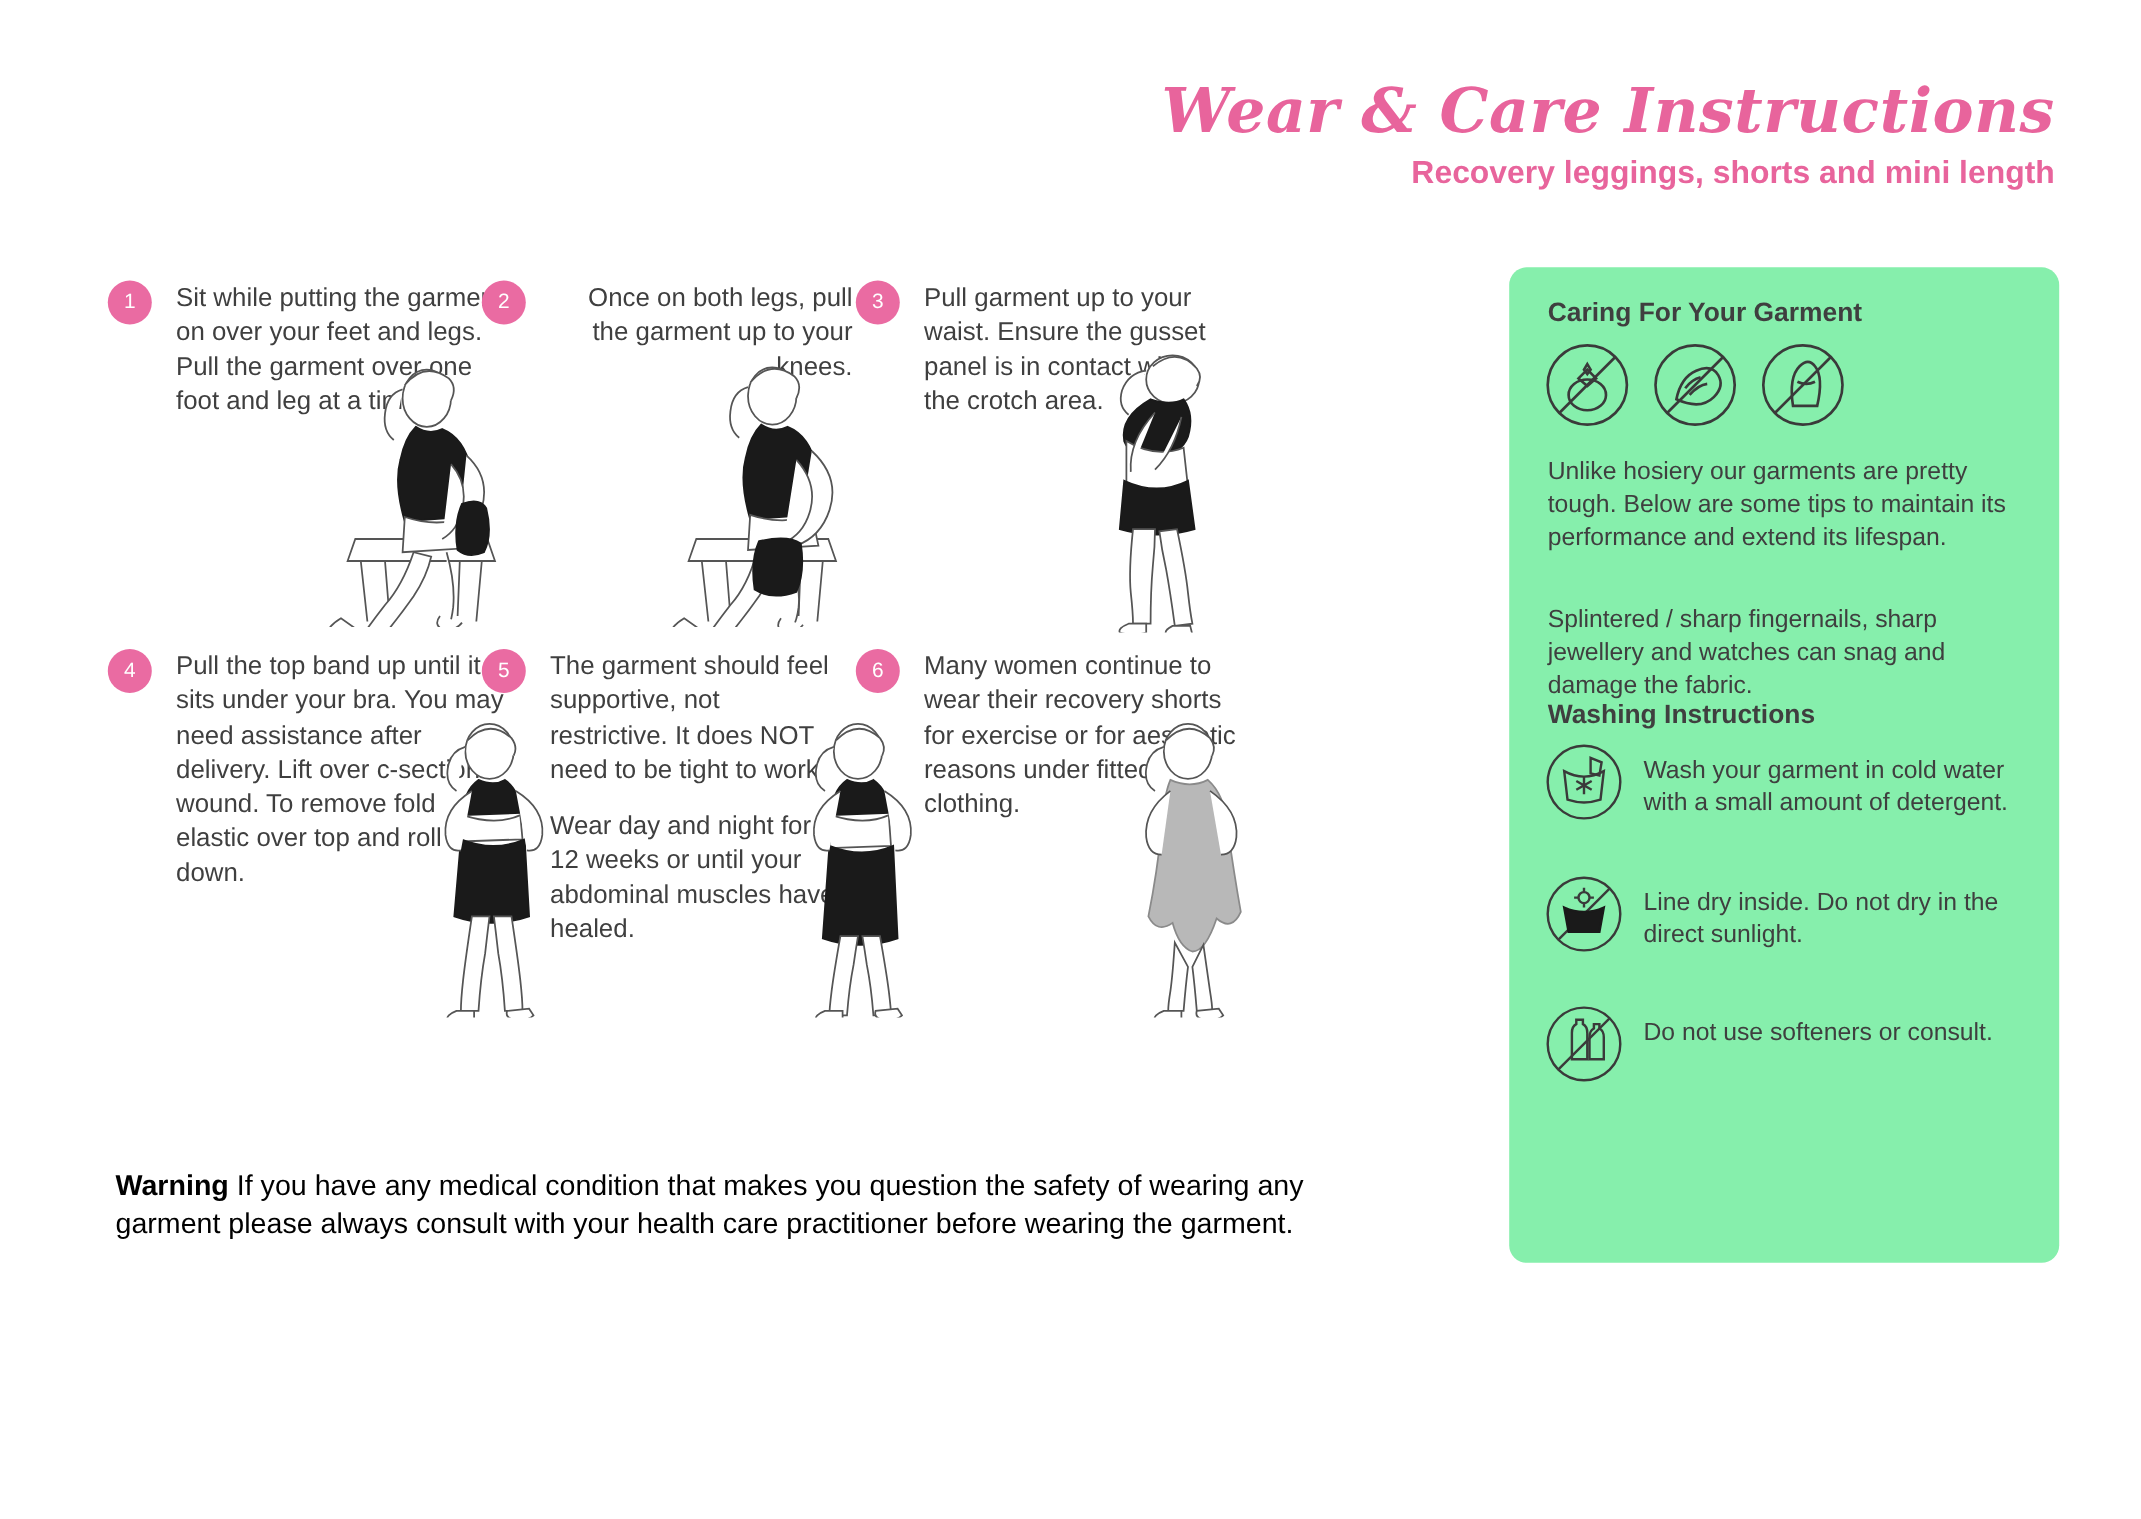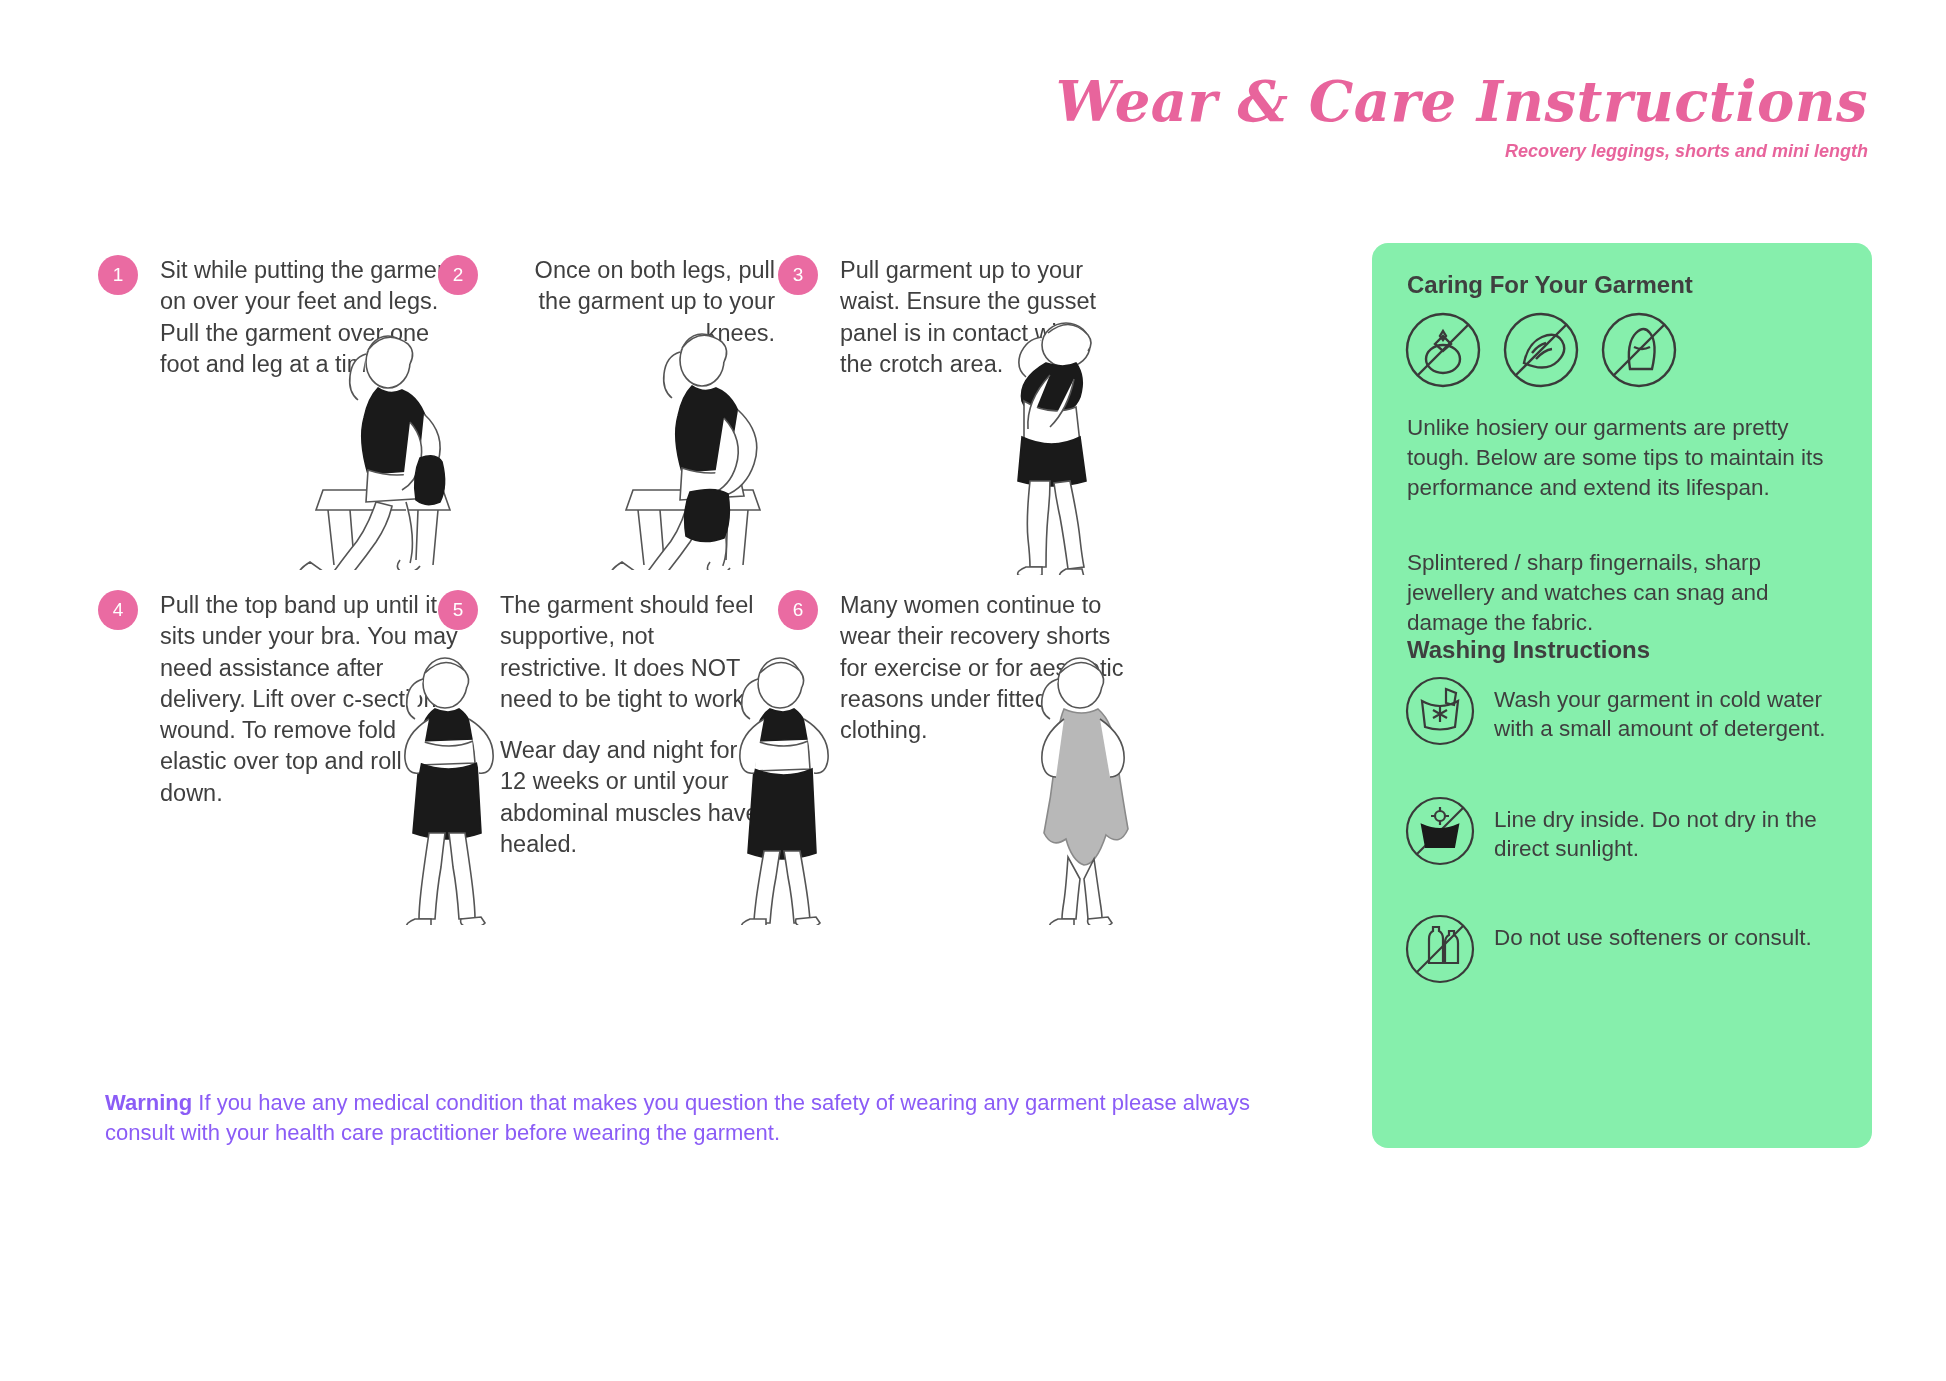--- a/index.html
+++ b/index.html
@@ -28,23 +28,22 @@
     font-style: italic;
     font-weight: bold;
     font-size: 56px;
     color: #e8649c;
     letter-spacing: 0.5px;
     line-height: 1.05;
     white-space: nowrap;
   }
   #subtitle {
     font-family: "Liberation Sans", sans-serif;
-    font-style: italic;
     font-weight: bold;
-    font-size: 18px;
+    font-size: 29px;
     color: #e8649c;
     margin-top: 10px;
     white-space: nowrap;
   }
 
   
   #steps {
     position: absolute;
     left: 98px;
     top: 255px;
@@ -86,25 +85,25 @@
   
   .figure {
     position: absolute;
   }
   .figure svg { display: block; }
 
   
   #warning {
     position: absolute;
     left: 105px;
-    top: 1088px;
+    top: 1060px;
     width: 1165px;
-    font-size: 22px;
+    font-size: 26px;
     line-height: 1.36;
-    color: #8b5cf6;
+    color: #000000;
   }
   #warning b { font-weight: bold; }
 
   
   #care-panel {
     position: absolute;
     left: 1372px;
     top: 243px;
     width: 500px;
     height: 905px;

